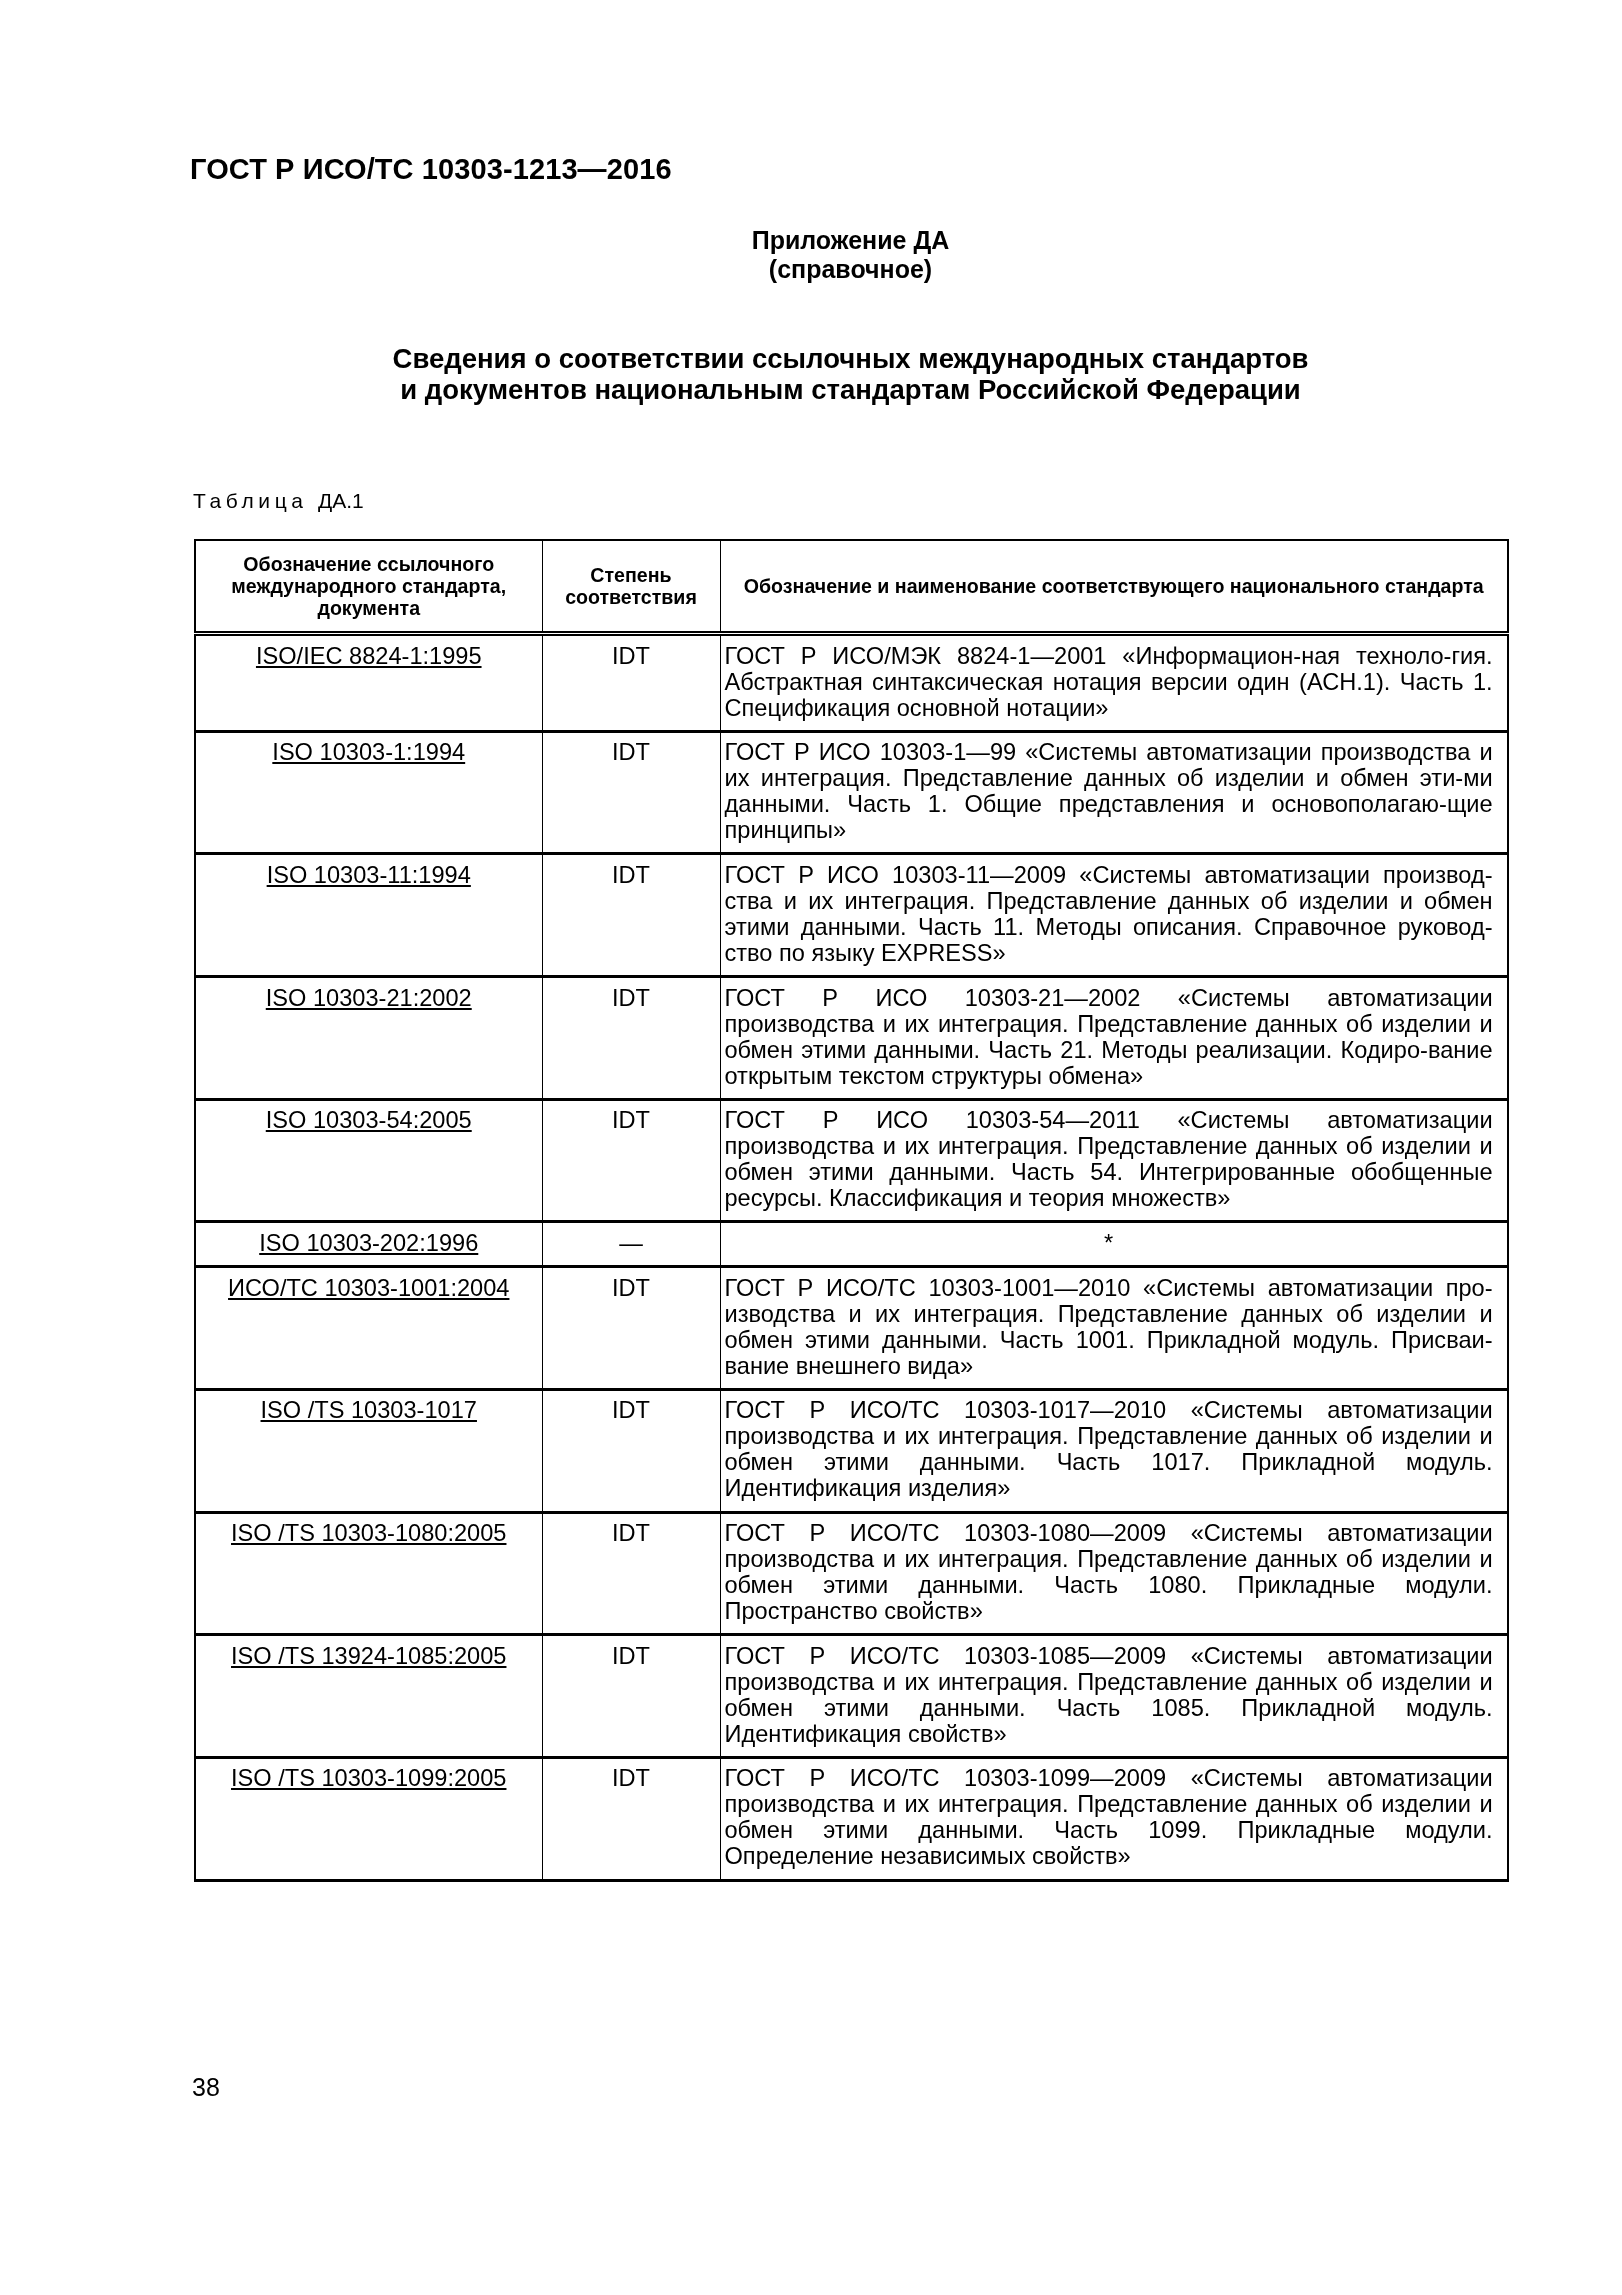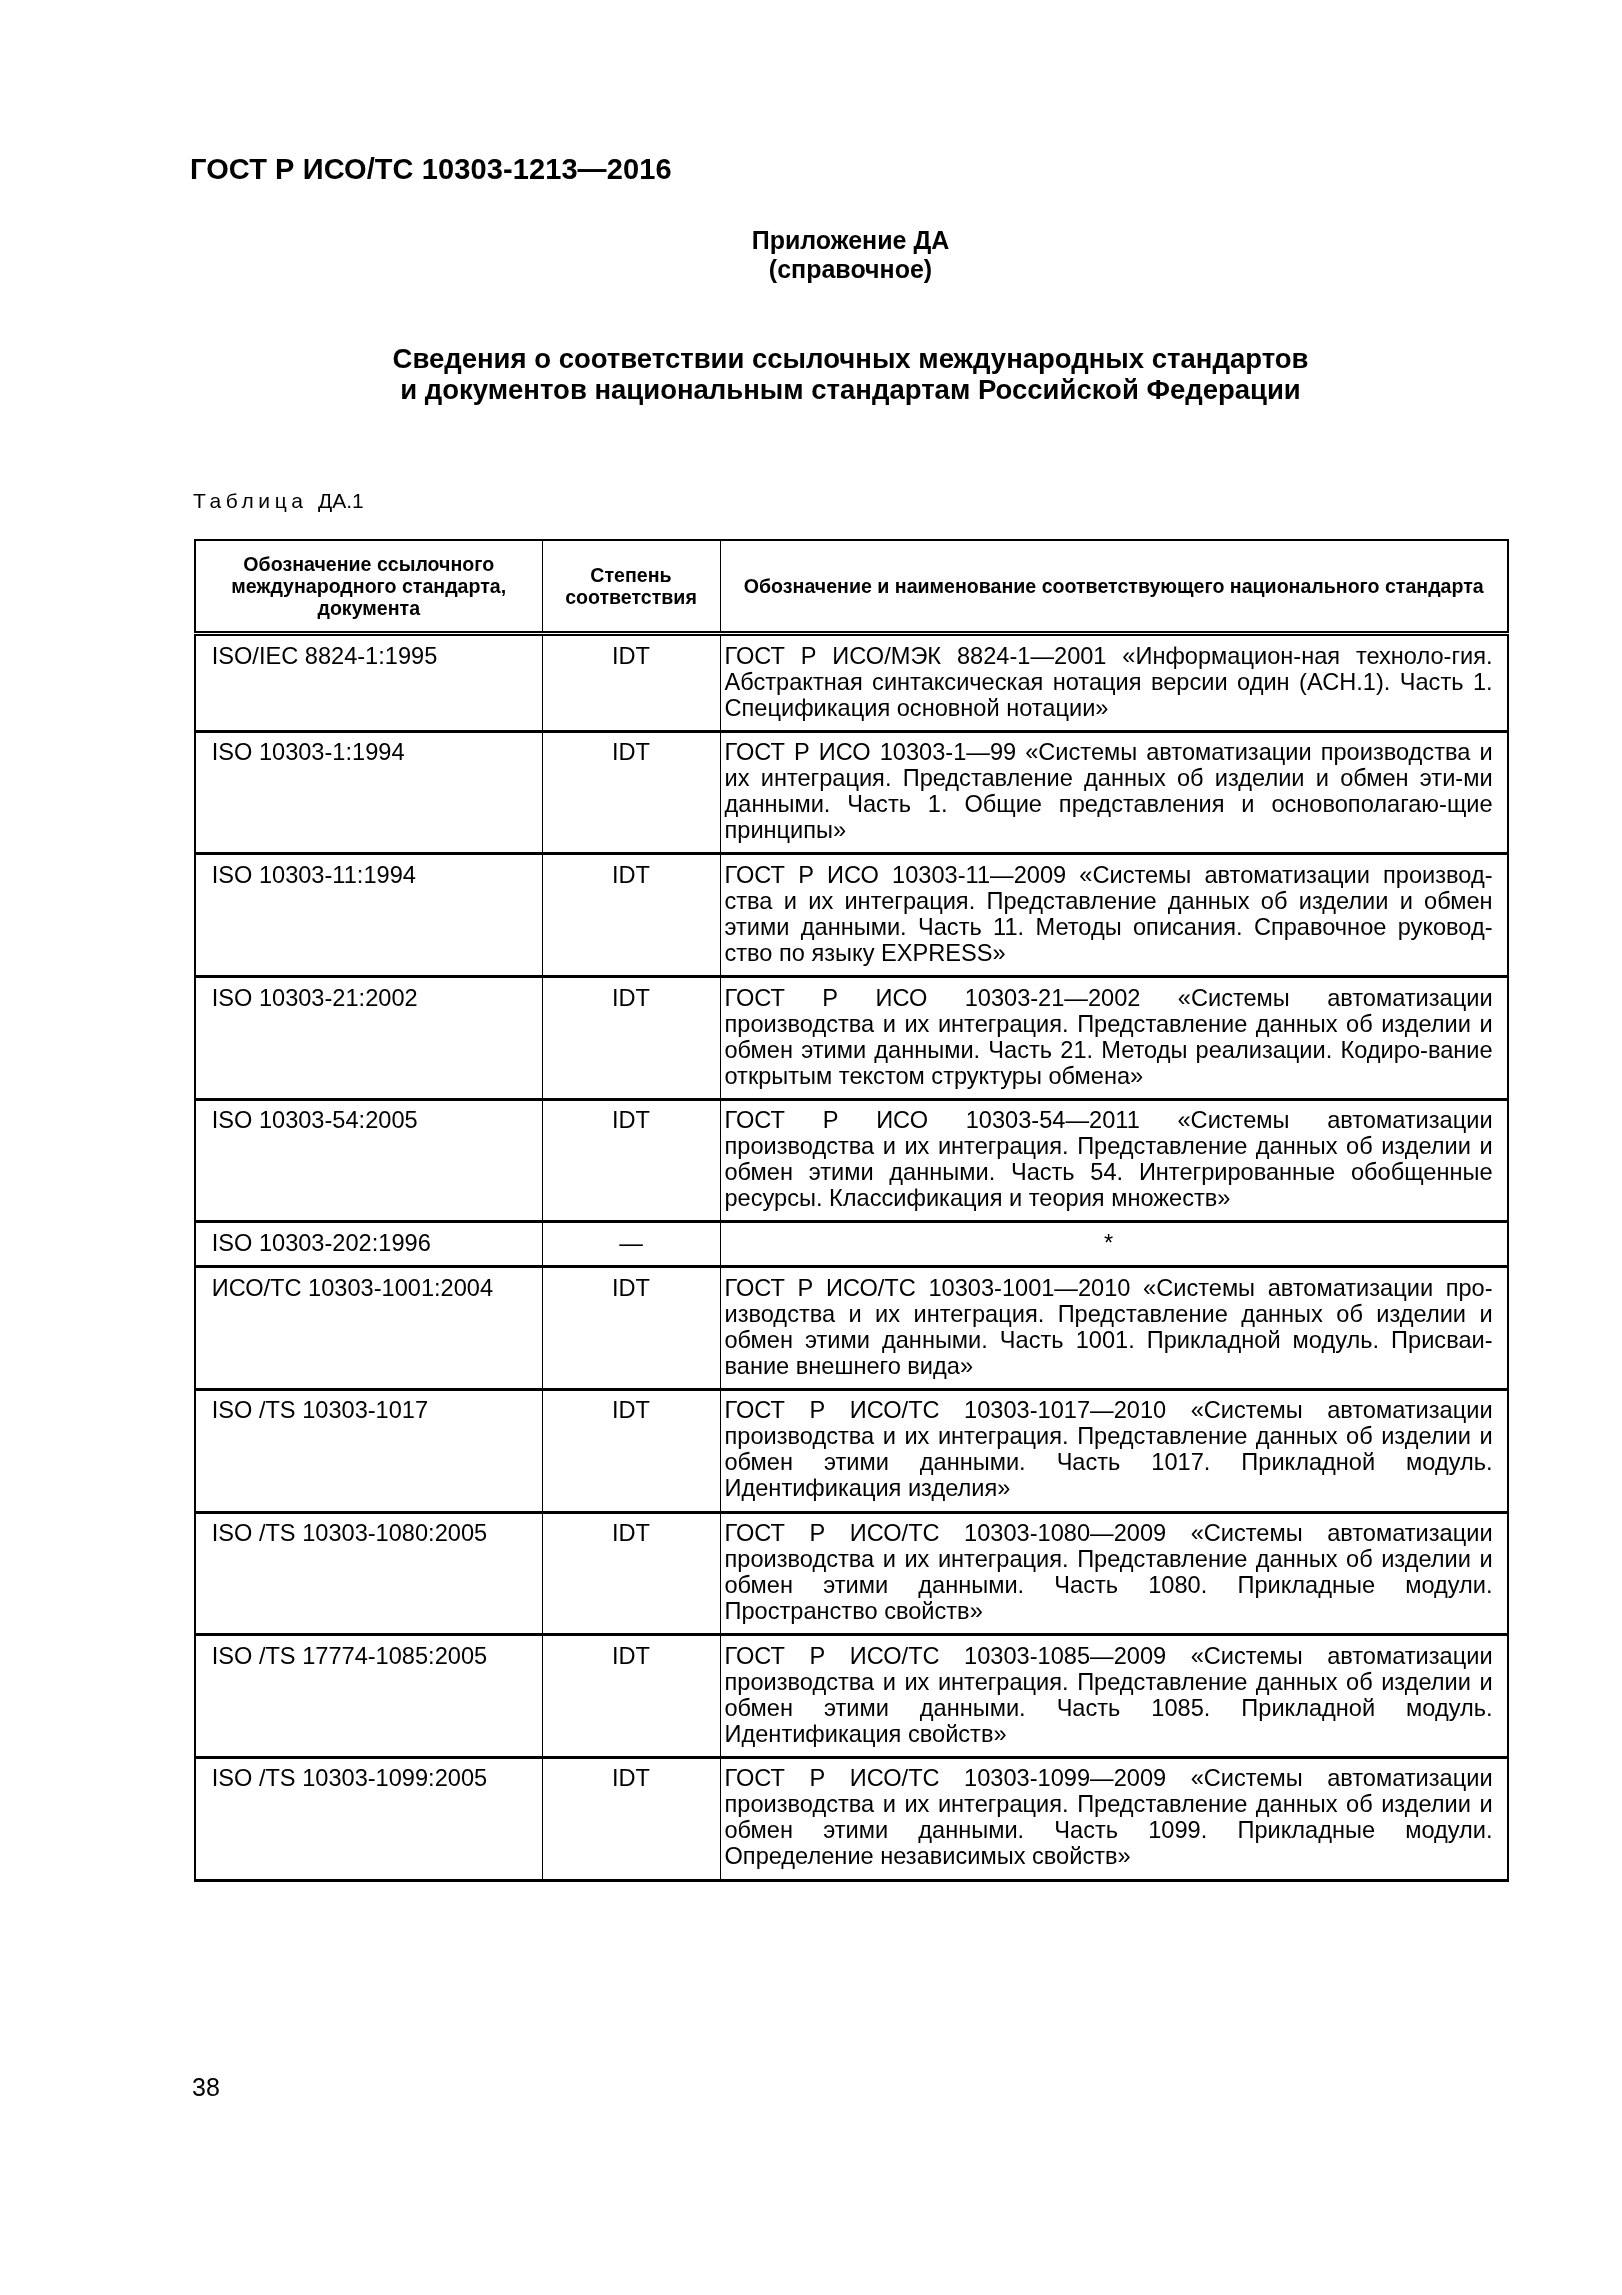--- a/index.html
+++ b/index.html
@@ -14,21 +14,21 @@
 
   table.ref { position: absolute; left: 194px; top: 539px; width: 1313px; border-collapse: collapse; table-layout: fixed; font-size: 23.6px; line-height: 26px; }
   table.ref col.c1 { width: 347px; }
   table.ref col.c2 { width: 178px; }
   table.ref col.c3 { width: 788px; }
   table.ref th, table.ref td { border-left: 1.3px solid #000; border-right: 1.3px solid #000; vertical-align: top; padding: 0; }
   table.ref th { border-top: 2.6px solid #000; font-weight: bold; font-size: 19.6px; line-height: 22px; text-align: center; vertical-align: middle; height: 90px; padding: 0 7.9px; }
   table.ref tr.head-row th { border-bottom: 2px double #000; }
   table.ref thead tr { border-bottom: 5.9px double #000; }
   table.ref td { border-bottom: 3.3px solid #000; padding: 6.5px 15.7px 9.2px 15.7px; }
-  table.ref td.c1 { text-align: left; padding-left: 15.7px; }
+  table.ref td.c1 { text-align: center; padding-left: 15.7px; text-decoration: underline; }
   table.ref td.c2 { text-align: center; }
   table.ref td.c3 { text-align: justify; text-align-last: left; padding-left: 4px; padding-right: 14.4px; hyphens: manual; }
   table.ref td.c3.center { text-align: center; text-align-last: center; }
   table.ref tr:last-child td { border-bottom: 3.9px solid #000; }
   table.ref th.last, table.ref td.c3 { border-right: 2.6px solid #000; }
   table.ref th.first, table.ref td.c1 { border-left: 2px solid #000; }
   .page-num { position: absolute; left: 192px; top: 2073px; font-size: 25px; }
 </style>
 </head>
 <body>
@@ -103,21 +103,21 @@
         <td class="c1">ISO /TS 10303-1017</td>
         <td class="c2">IDT</td>
         <td class="c3">ГОСТ Р ИСО/ТС 10303-1017—2010 «Системы автоматизации производства и их интеграция. Представление данных об изделии и обмен этими данными. Часть 1017. Прикладной модуль. Идентификация изделия»</td>
       </tr>
       <tr>
         <td class="c1">ISO /TS 10303-1080:2005</td>
         <td class="c2">IDT</td>
         <td class="c3">ГОСТ Р ИСО/ТС 10303-1080—2009 «Системы автоматизации производства и их интеграция. Представление данных об изделии и обмен этими данными. Часть 1080. Прикладные модули. Пространство свойств»</td>
       </tr>
       <tr>
-        <td class="c1">ISO /TS 17774-1085:2005</td>
+        <td class="c1">ISO /TS 13924-1085:2005</td>
         <td class="c2">IDT</td>
         <td class="c3">ГОСТ Р ИСО/ТС 10303-1085—2009 «Системы автоматизации производства и их интеграция. Представление данных об изделии и обмен этими данными. Часть 1085. Прикладной модуль. Идентификация свойств»</td>
       </tr>
       <tr>
         <td class="c1">ISO /TS 10303-1099:2005</td>
         <td class="c2">IDT</td>
         <td class="c3">ГОСТ Р ИСО/ТС 10303-1099—2009 «Системы автоматизации производства и их интеграция. Представление данных об изделии и обмен этими данными. Часть 1099. Прикладные модули. Определение независимых свойств»</td>
       </tr>
     </tbody>
 </table>

